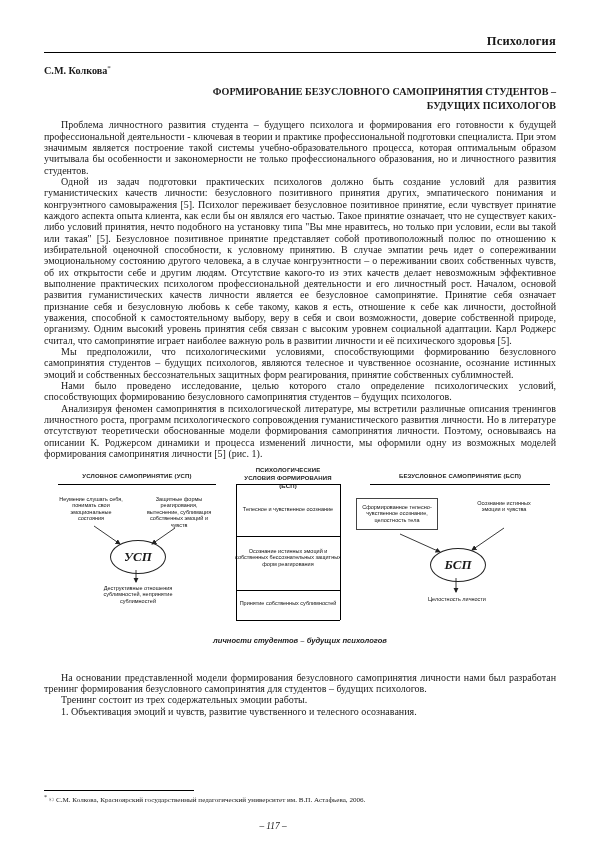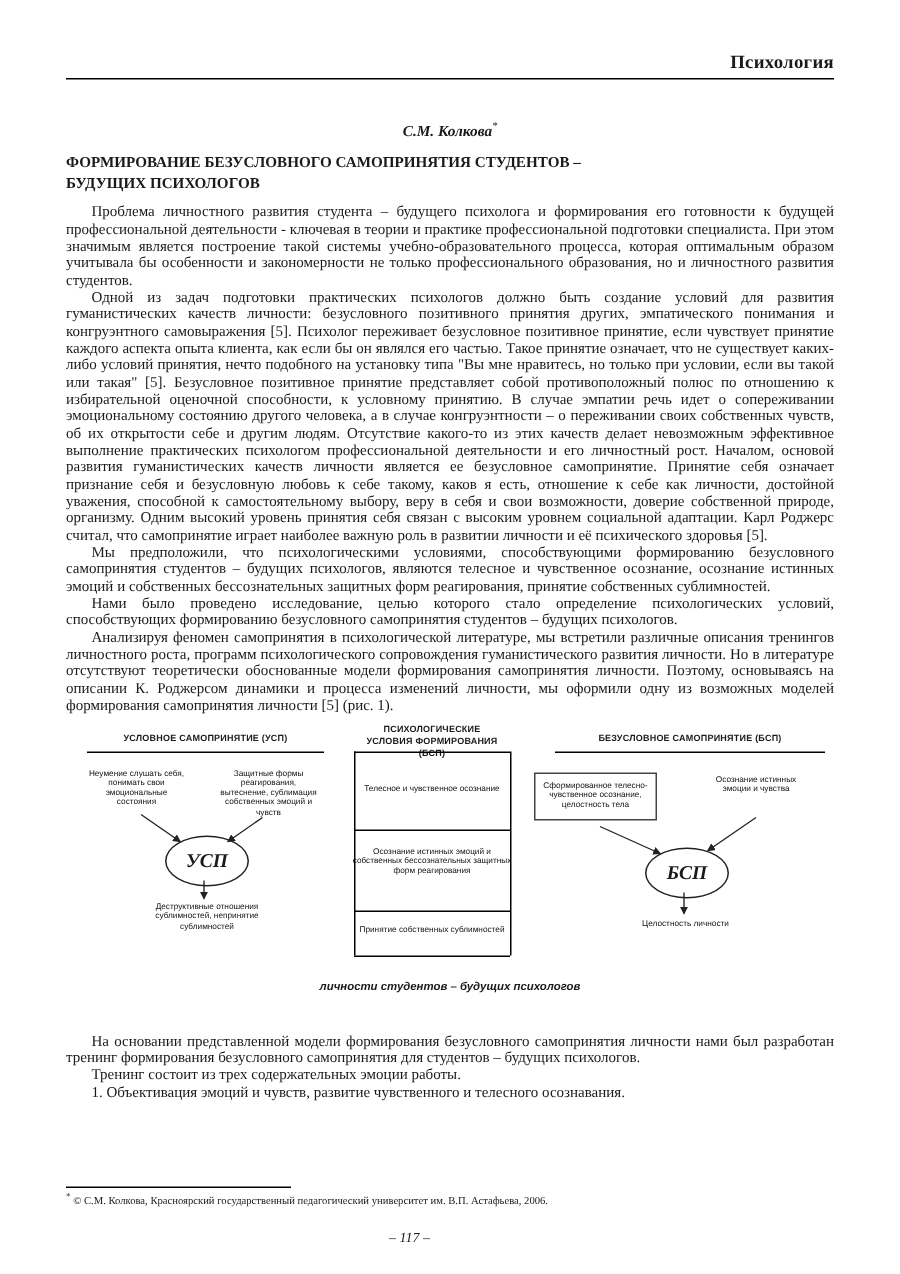--- a/index.html
+++ b/index.html
@@ -40,34 +40,33 @@
     border-bottom: 1.1px solid #000;
     margin-top: 3px;
   }
   .content {
     position: absolute;
     top: 60px;
     left: 44px;
     width: 512px;
   }
   .author {
-    text-align: center;
+    text-align: left;
     font-weight: bold;
     font-size: 10.2px;
-    margin-top: 20px;
+    margin-top: 4px;
     margin-bottom: 9px;
-    font-style: italic;
   }
   .author .fn {
     font-size: 7px;
     vertical-align: super;
     font-weight: normal;
   }
   .title {
-    text-align: left;
+    text-align: right;
     font-weight: bold;
     font-size: 10.1px;
     line-height: 13.4px;
     margin: 0 0 7px 0;
   }
   p.body {
     margin: 0;
     text-align: justify;
     font-size: 10px;
     line-height: 11.35px;

